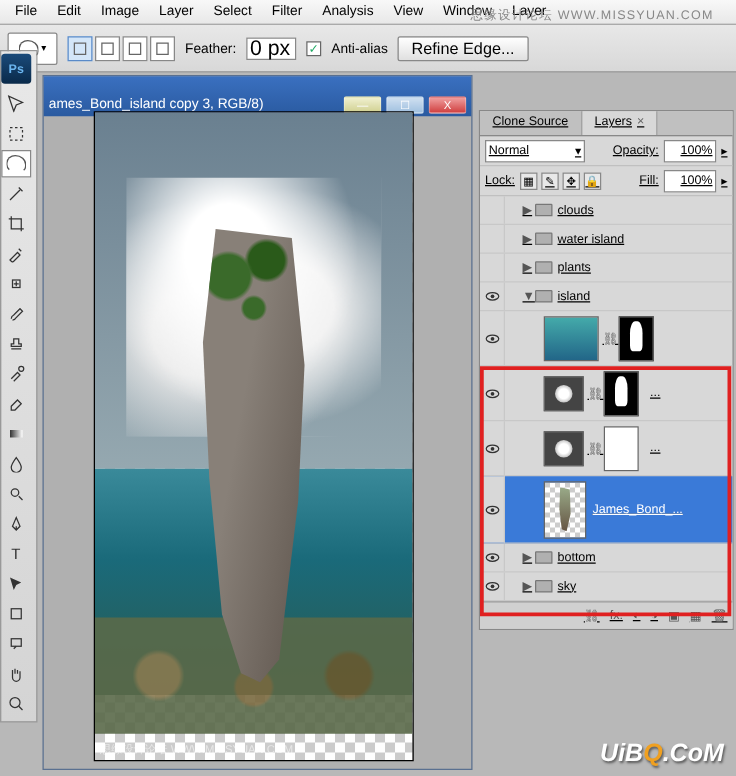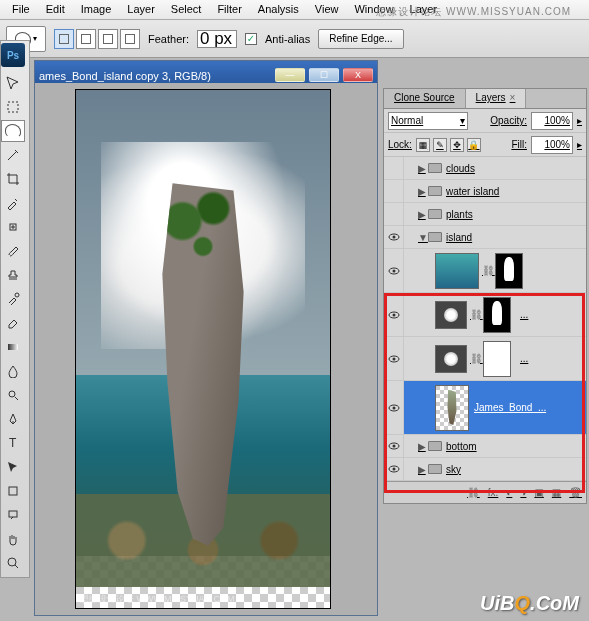--- a/index.html
+++ b/index.html
@@ -10,28 +10,28 @@
 .optbar { background: linear-gradient(#e8e8e8,#d8d8d8); height: 38px; display: flex; align-items: center; padding: 0 6px; gap: 8px; border-bottom: 1px solid #999; }
 .tool-preview { width: 40px; height: 26px; background: #fff; border: 1px solid #888; border-radius: 2px; display: flex; align-items: center; justify-content: center; }
 .lasso-ico { width: 16px; height: 14px; border: 1.5px solid #555; border-radius: 50% 60% 40% 50%; border-bottom-color: transparent; position: relative; }
 .selmode { display: flex; gap: 2px; }
 .selmode .sq { width: 20px; height: 20px; background: #fff; border: 1px solid #888; display: flex; align-items: center; justify-content: center; }
 .selmode .sq.active { background: #d4e6f8; border-color: #5a8ac8; }
 .miniicon { width: 10px; height: 10px; border: 1px solid #666; }
 .label { font-size: 11px; }
 .numfield { width: 40px; height: 18px; border: 1px solid #888; background: #fff; padding: 0 2px; font-size: 17px; display: inline-flex; align-items: center; }
 .chk { width: 12px; height: 12px; border: 1px solid #666; background: #fff; display: inline-flex; align-items: center; justify-content: center; color: #2a6; font-size: 10px; }
-.btn { height: 20px; padding: 0 10px; border: 1px solid #888; background: linear-gradient(#fff,#e0e0e0); border-radius: 2px; font-size: 10px; }
+.btn { height: 20px; padding: 0 10px; border: 1px solid #888; background: linear-gradient(#fff,#e0e0e0); border-radius: 2px; font-size: 13px; }
 .lefttools { position: absolute; left: 0; top: 40px; width: 30px; background: linear-gradient(#e8e8e8,#d4d4d4); border: 1px solid #999; display: flex; flex-direction: column; padding: 2px 0; }
 .ps-logo { width: 24px; height: 24px; background: linear-gradient(#1a4a7a,#0a2a4a); border-radius: 3px; color: #6cb6f0; font-size: 10px; font-weight: bold; display: flex; align-items: center; justify-content: center; margin-bottom: 4px; }
 .toolbtn { width: 24px; height: 22px; display: flex; align-items: center; justify-content: center; margin: 1px 0; border: 1px solid transparent; }
 .toolbtn.active { background: #fff; border: 1px solid #888; }
 .toolbtn svg { width: 14px; height: 14px; }
 .docwin { position: absolute; left: 34px; top: 60px; width: 344px; height: 556px; border: 1px solid #5a7090; background: #b0b0b0; }
-.docwin-title { height: 22px; background: linear-gradient(#3a70c0,#2a5aa0); color: #fff; display: flex; align-items: flex-end; padding: 1px 4px; font-size: 11px; }
+.docwin-title { height: 22px; background: linear-gradient(#3a70c0,#2a5aa0); color: #fff; display: flex; align-items: flex-start; padding: 16px 4px; font-size: 11px; }
 .docwin-title .caps { margin-left: auto; display: flex; gap: 4px; }
 .cap { width: 30px; height: 14px; border-radius: 2px; border: 1px solid #fff4; display: flex; align-items: center; justify-content: center; font-size: 9px; }
 .cap.min { background: linear-gradient(#f0f0d0,#d0d090); }
 .cap.max { background: linear-gradient(#d0e0f0,#a0c0e0); }
 .cap.close { background: linear-gradient(#f0a0a0,#d04040); color: #fff; }
 .canvas { position: absolute; left: 40px; top: 28px; width: 256px; height: 520px; background: repeating-conic-gradient(#fff 0 25%, #ccc 0 50%) 0 0/16px 16px; border: 1px solid #000; overflow: hidden; }
 .sky { position: absolute; inset: 0 0 45% 0; background: linear-gradient(#6a8090,#95a8b0); }
 .clouds { position: absolute; top: 10%; left: 10%; width: 80%; height: 40%; background: radial-gradient(ellipse at 40% 30%, #fff 20%, #fff0 60%), radial-gradient(ellipse at 60% 50%, #f0f0f0 25%, #fff0 65%), radial-gradient(ellipse at 30% 60%, #e8e8e8 20%, #fff0 60%); }
 .sea { position: absolute; top: 55%; left: 0; right: 0; height: 35%; background: linear-gradient(#3a8a9a,#1a6a7a 40%,#2a5a50); }
 .reef { position: absolute; bottom: 4%; left: 0; right: 0; height: 18%; background: radial-gradient(circle at 20% 50%, #8a7a50 8%, transparent 10%), radial-gradient(circle at 50% 60%, #7a6a40 10%, transparent 12%), radial-gradient(circle at 80% 50%, #6a5a30 8%, transparent 10%), #5a6a4a; opacity: 0.9; }

